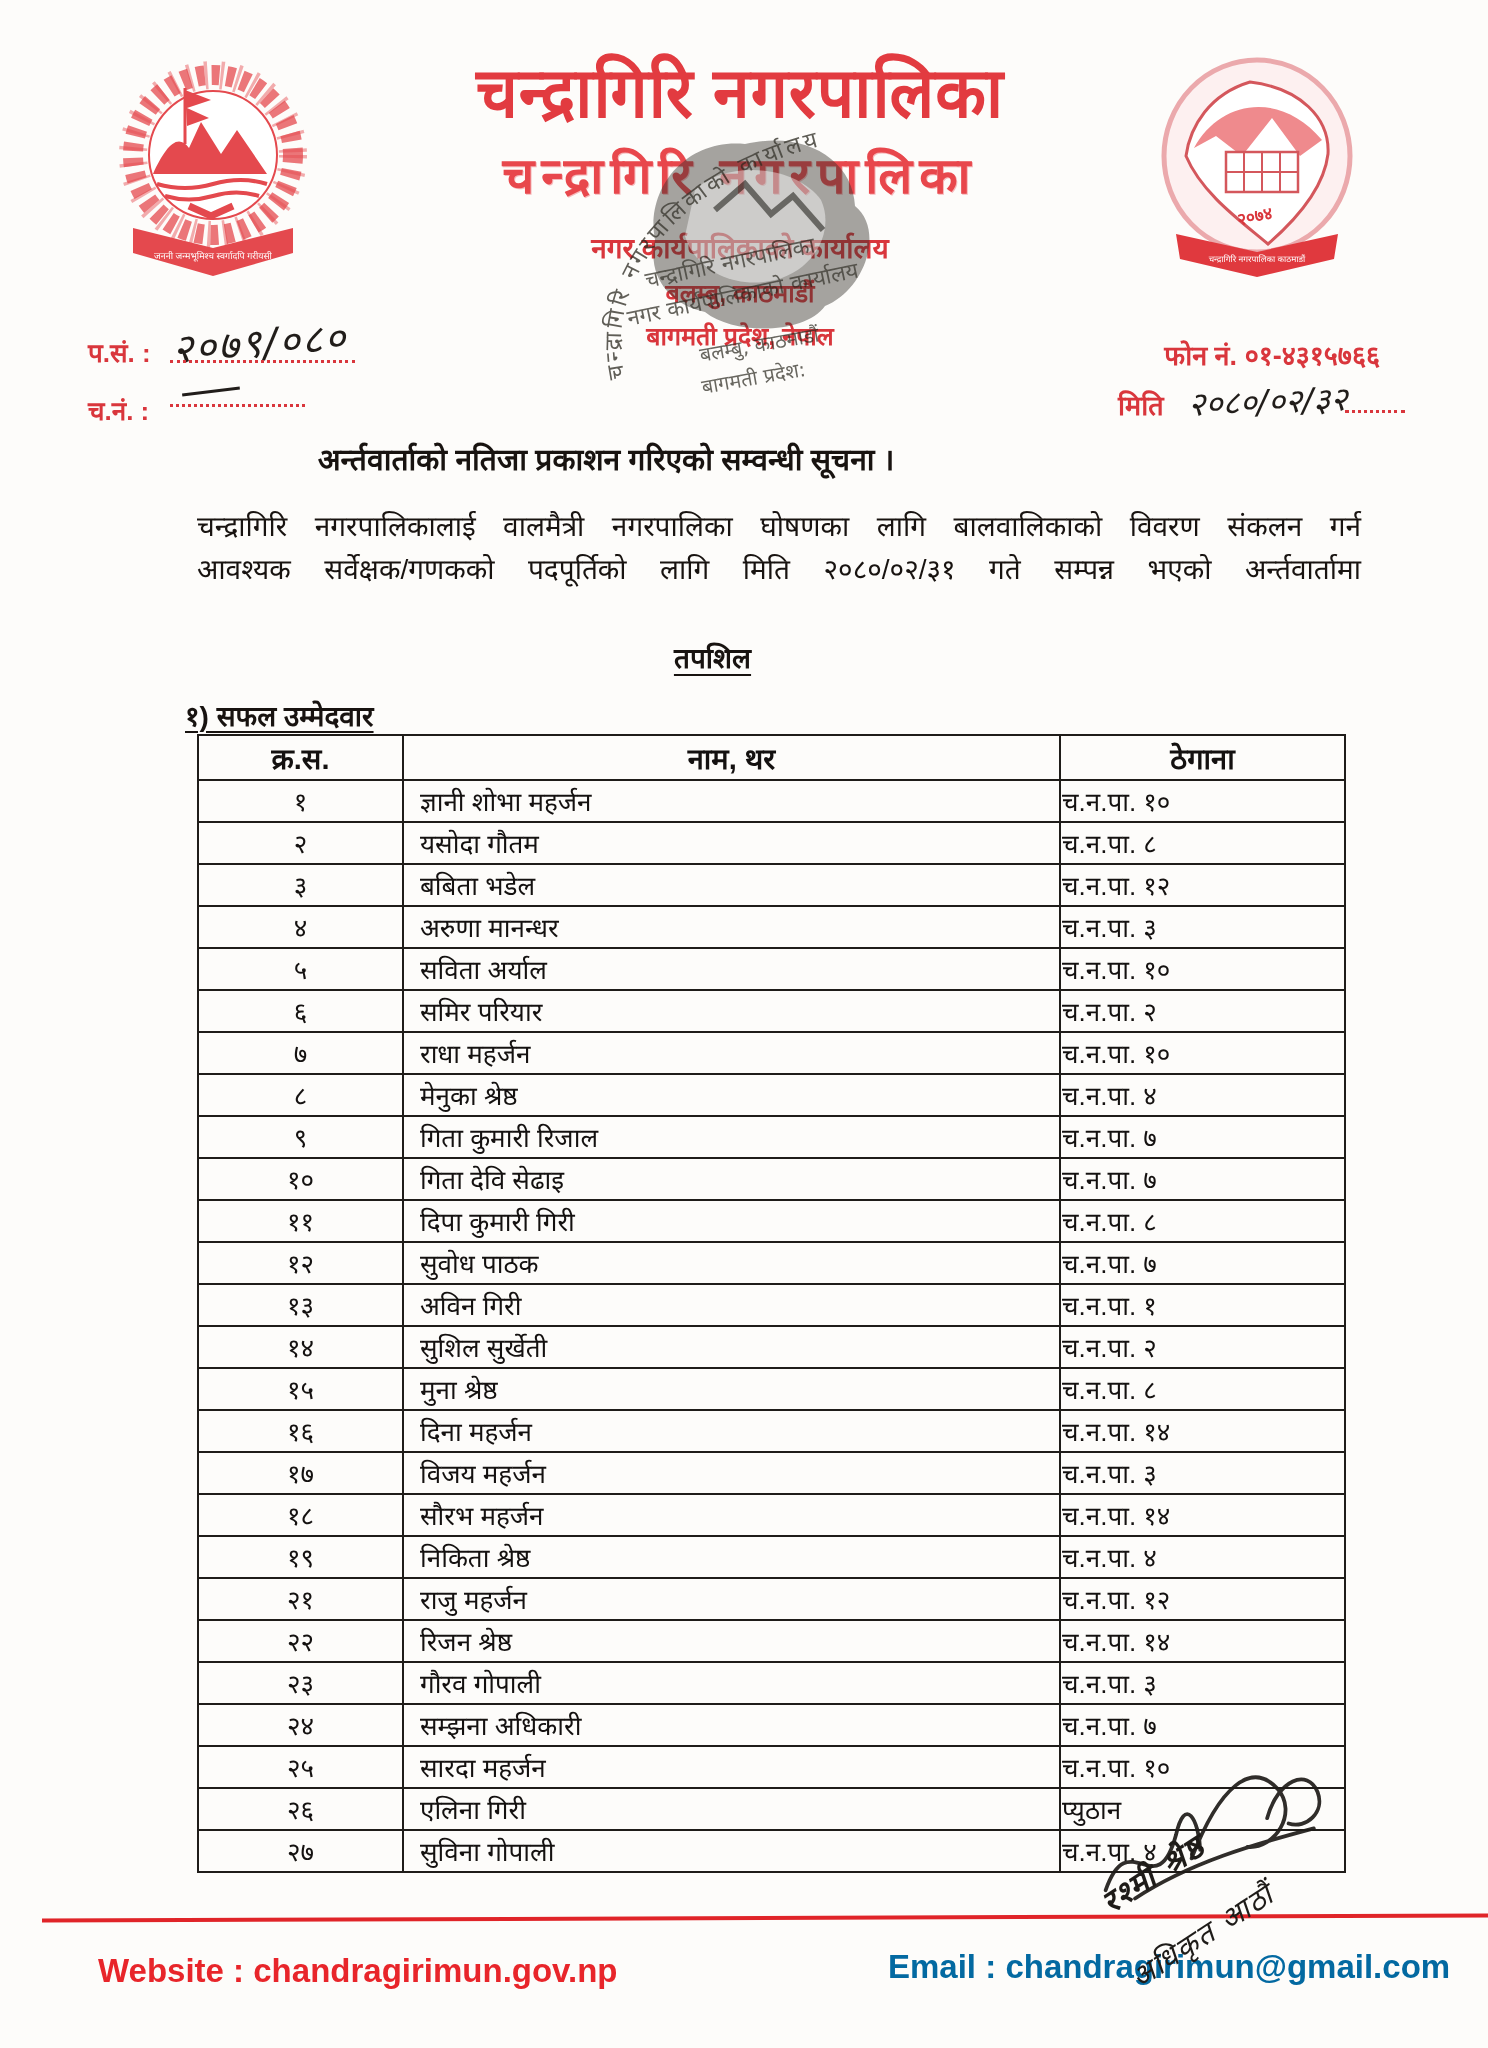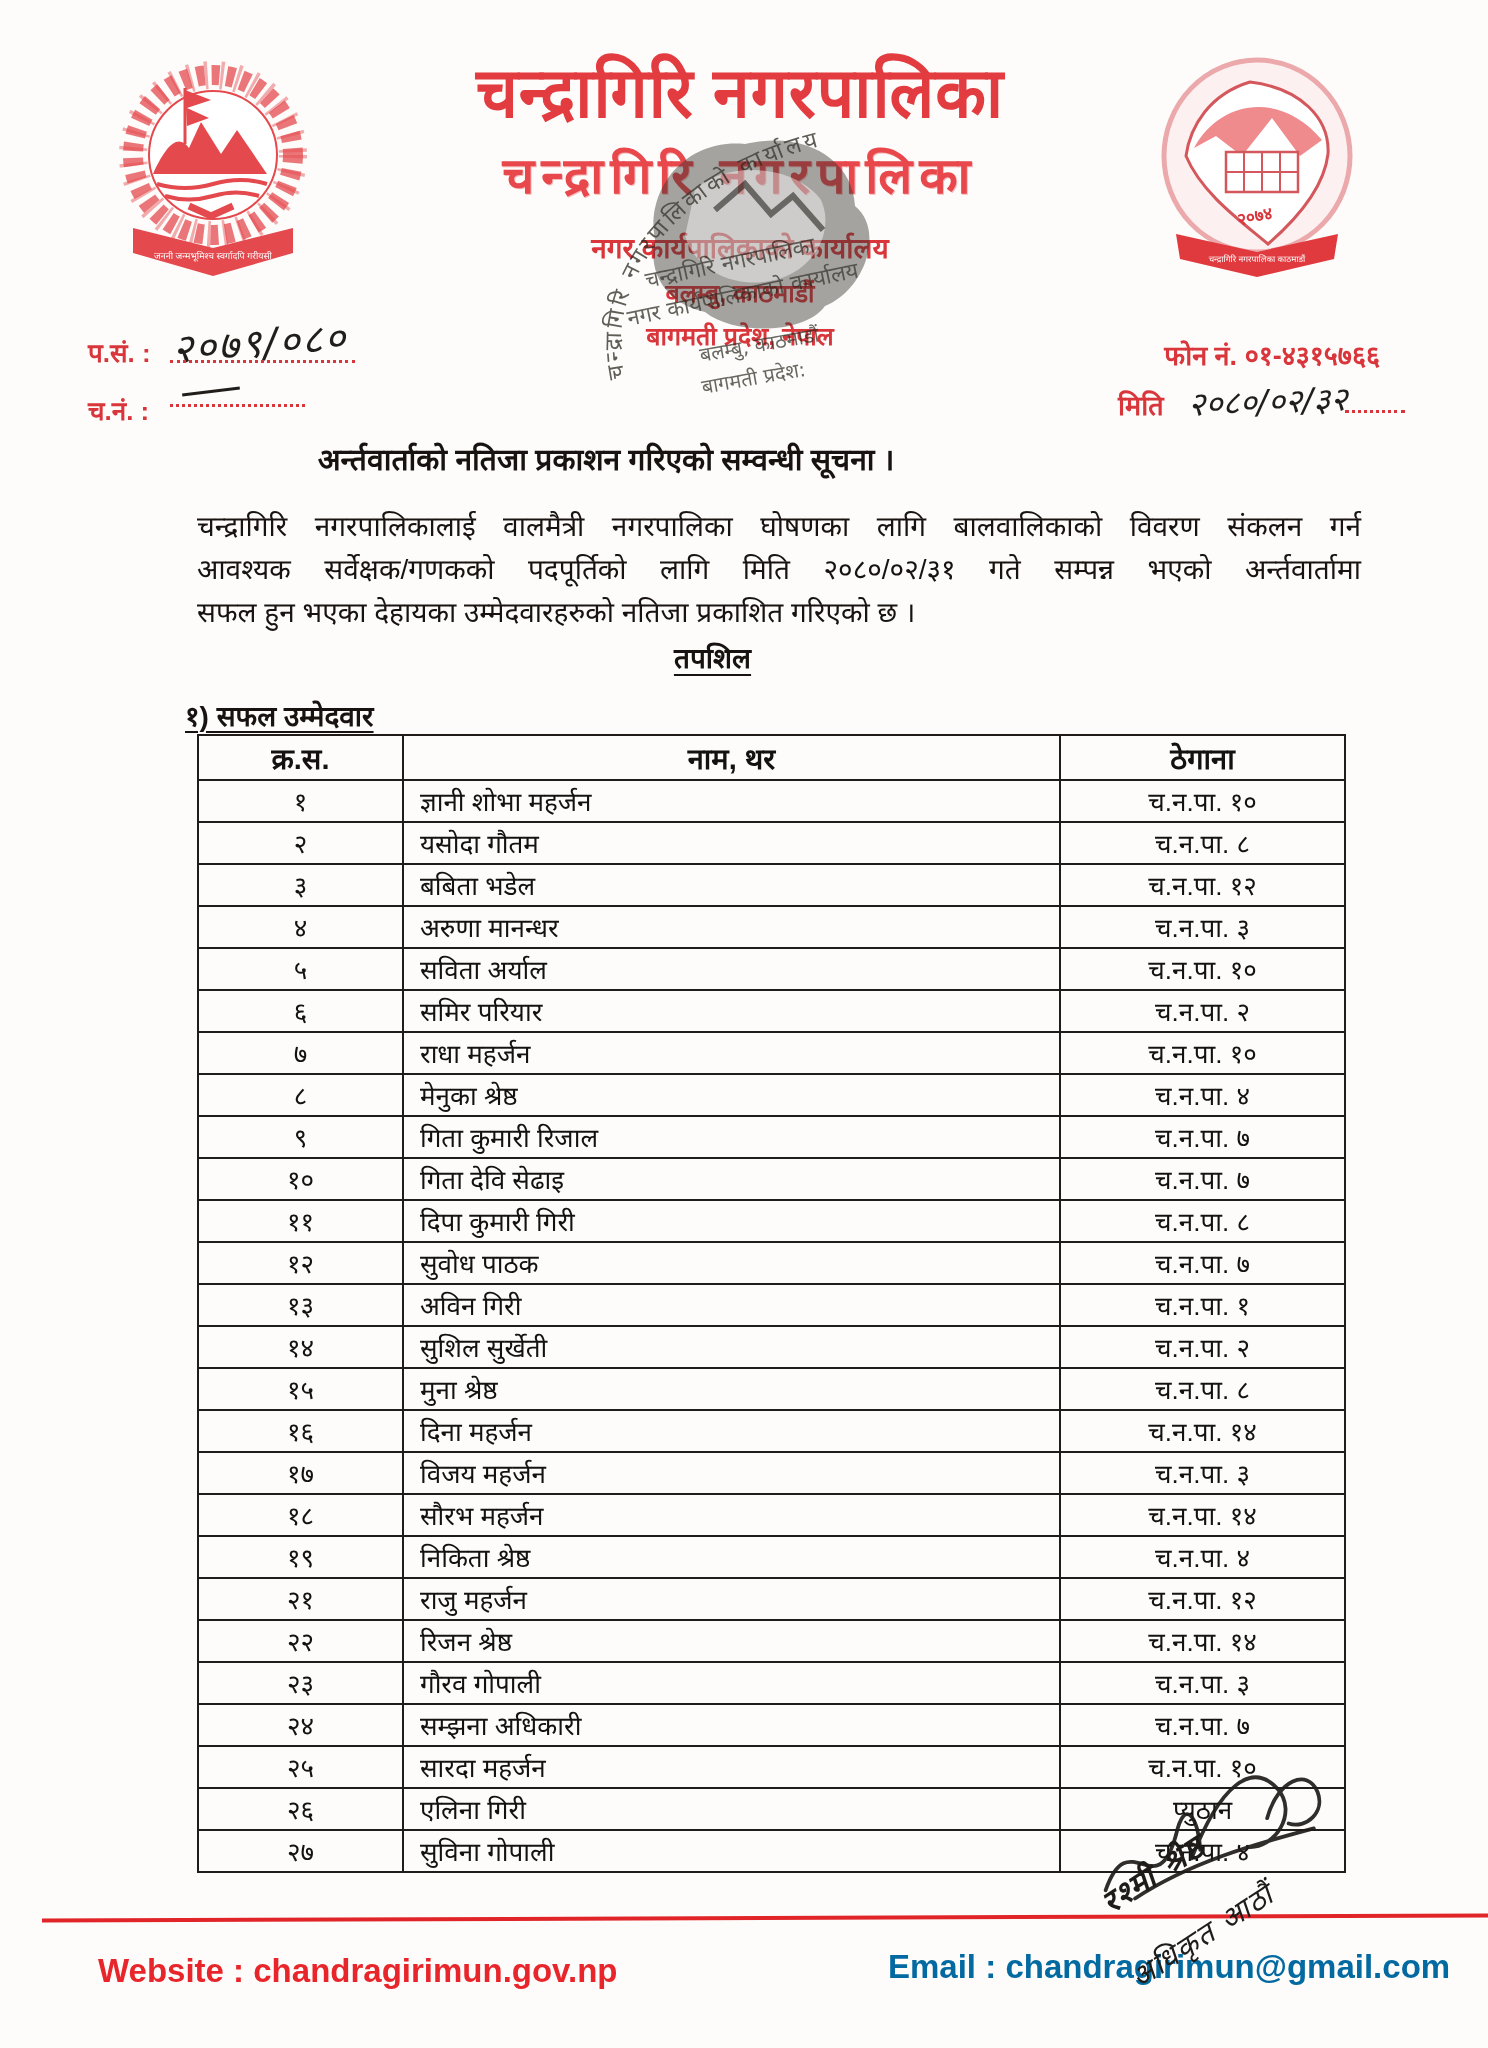--- a/index.html
+++ b/index.html
@@ -39,21 +39,21 @@
   .tapasil span{text-decoration:underline;text-underline-offset:6px;text-decoration-thickness:2px;}
   .list-heading{left:185px;top:696px;font-size:28px;font-weight:bold;color:#181310;
                 text-decoration:underline;text-underline-offset:5px;text-decoration-thickness:2px;}
   
   .results-table{left:197px;top:734px;width:1147px;border-collapse:collapse;table-layout:fixed;z-index:2;}
   .results-table th,.results-table td{border:2px solid #1f1c19;overflow:hidden;}
   .results-table th{height:41px;font-size:29px;font-weight:bold;text-align:center;color:#141110;}
   .results-table td{height:38px;font-size:26px;color:#141110;}
   .results-table td.c0{text-align:center;width:203px;}
   .results-table td.c1{text-align:left;padding-left:16px;width:655px;}
-  .results-table td.c2{text-align:center;width:285px;border-radius:16px;}
+  .results-table td.c2{text-align:left;width:285px;border-radius:16px;}
   col.w0{width:205px;} col.w1{width:657px;} col.w2{width:285px;}
   
   .sig-svg{left:1075px;top:1755px;width:330px;height:170px;z-index:7;transform:rotate(-6deg);}
   .sig-name{left:1095px;top:1852px;font-size:31px;color:#1e1b18;transform:rotate(-33deg);z-index:7;
             font-family:"DejaVu Sans",sans-serif;font-style:italic;font-weight:bold;letter-spacing:2px;}
   .sig-title{left:1120px;top:1915px;font-size:29px;color:#1e1b18;transform:rotate(-33deg);z-index:7;
             font-family:"DejaVu Sans",sans-serif;font-style:italic;letter-spacing:2px;}
   
   .footer-rule{left:42px;top:1916px;width:1446px;height:4px;background:#e02428;transform:rotate(-0.2deg);z-index:1;}
   .footer-web{left:98px;top:1952px;font-size:33px;font-weight:bold;color:#e8252a;z-index:2;}
@@ -127,21 +127,20 @@
   </div>
   <div class="abs date-label">मिति</div>
   <div class="abs hand date-value">२०८०/०२/३२</div>
   <div class="abs date-dots"></div>
 
   <div class="abs subject">अर्न्तवार्ताको नतिजा प्रकाशन गरिएको सम्वन्धी सूचना ।</div>
 
   <div class="abs paragraph">
       <div class="para-line">चन्द्रागिरि नगरपालिकालाई वालमैत्री नगरपालिका घोषणका लागि बालवालिकाको विवरण संकलन गर्न</div>
       <div class="para-line">आवश्यक सर्वेक्षक/गणकको पदपूर्तिको लागि मिति २०८०/०२/३१ गते सम्पन्न भएको अर्न्तवार्तामा</div>
-      <div class="para-line last">सफल हुन भएका देहायका उम्मेदवारहरुको नतिजा प्रकाशित गरिएको छ ।</div>
     </div>
 
   <div class="abs tapasil">
     <span>तपशिल</span>
   </div>
   <div class="abs list-heading">१) सफल उम्मेदवार</div>
 
   <table class="abs results-table">
     <colgroup>
         <col class="w0">

